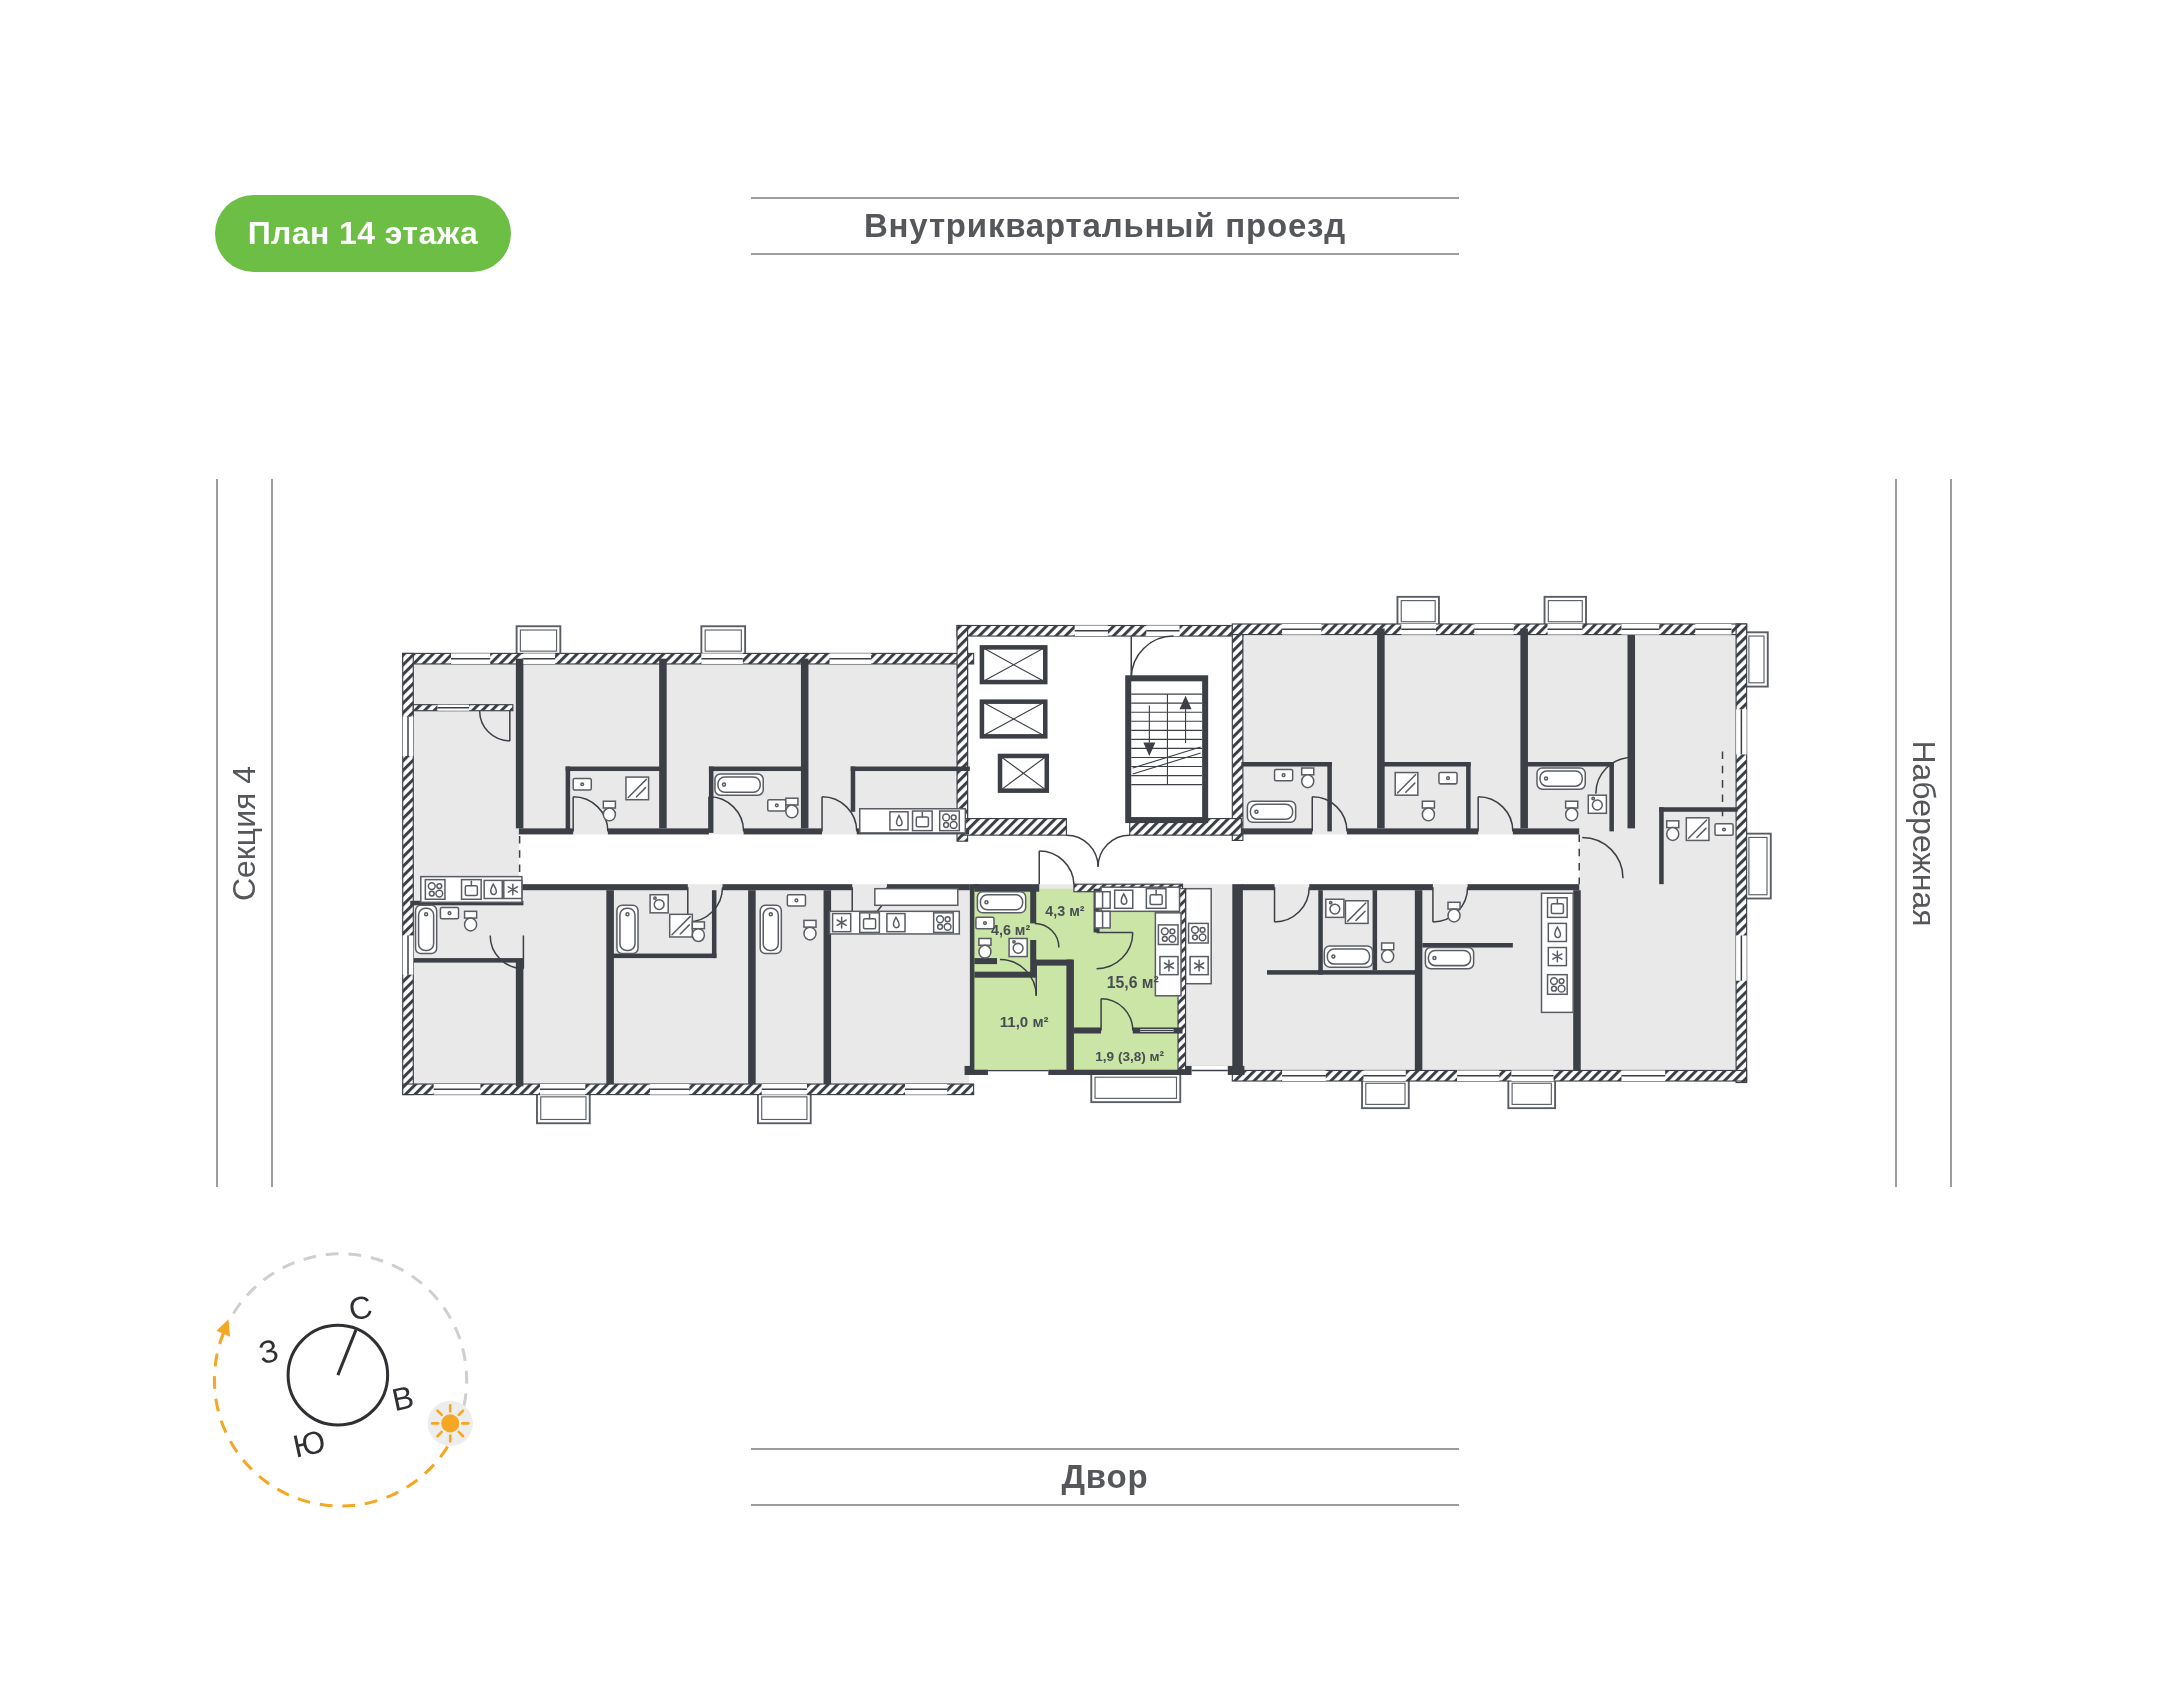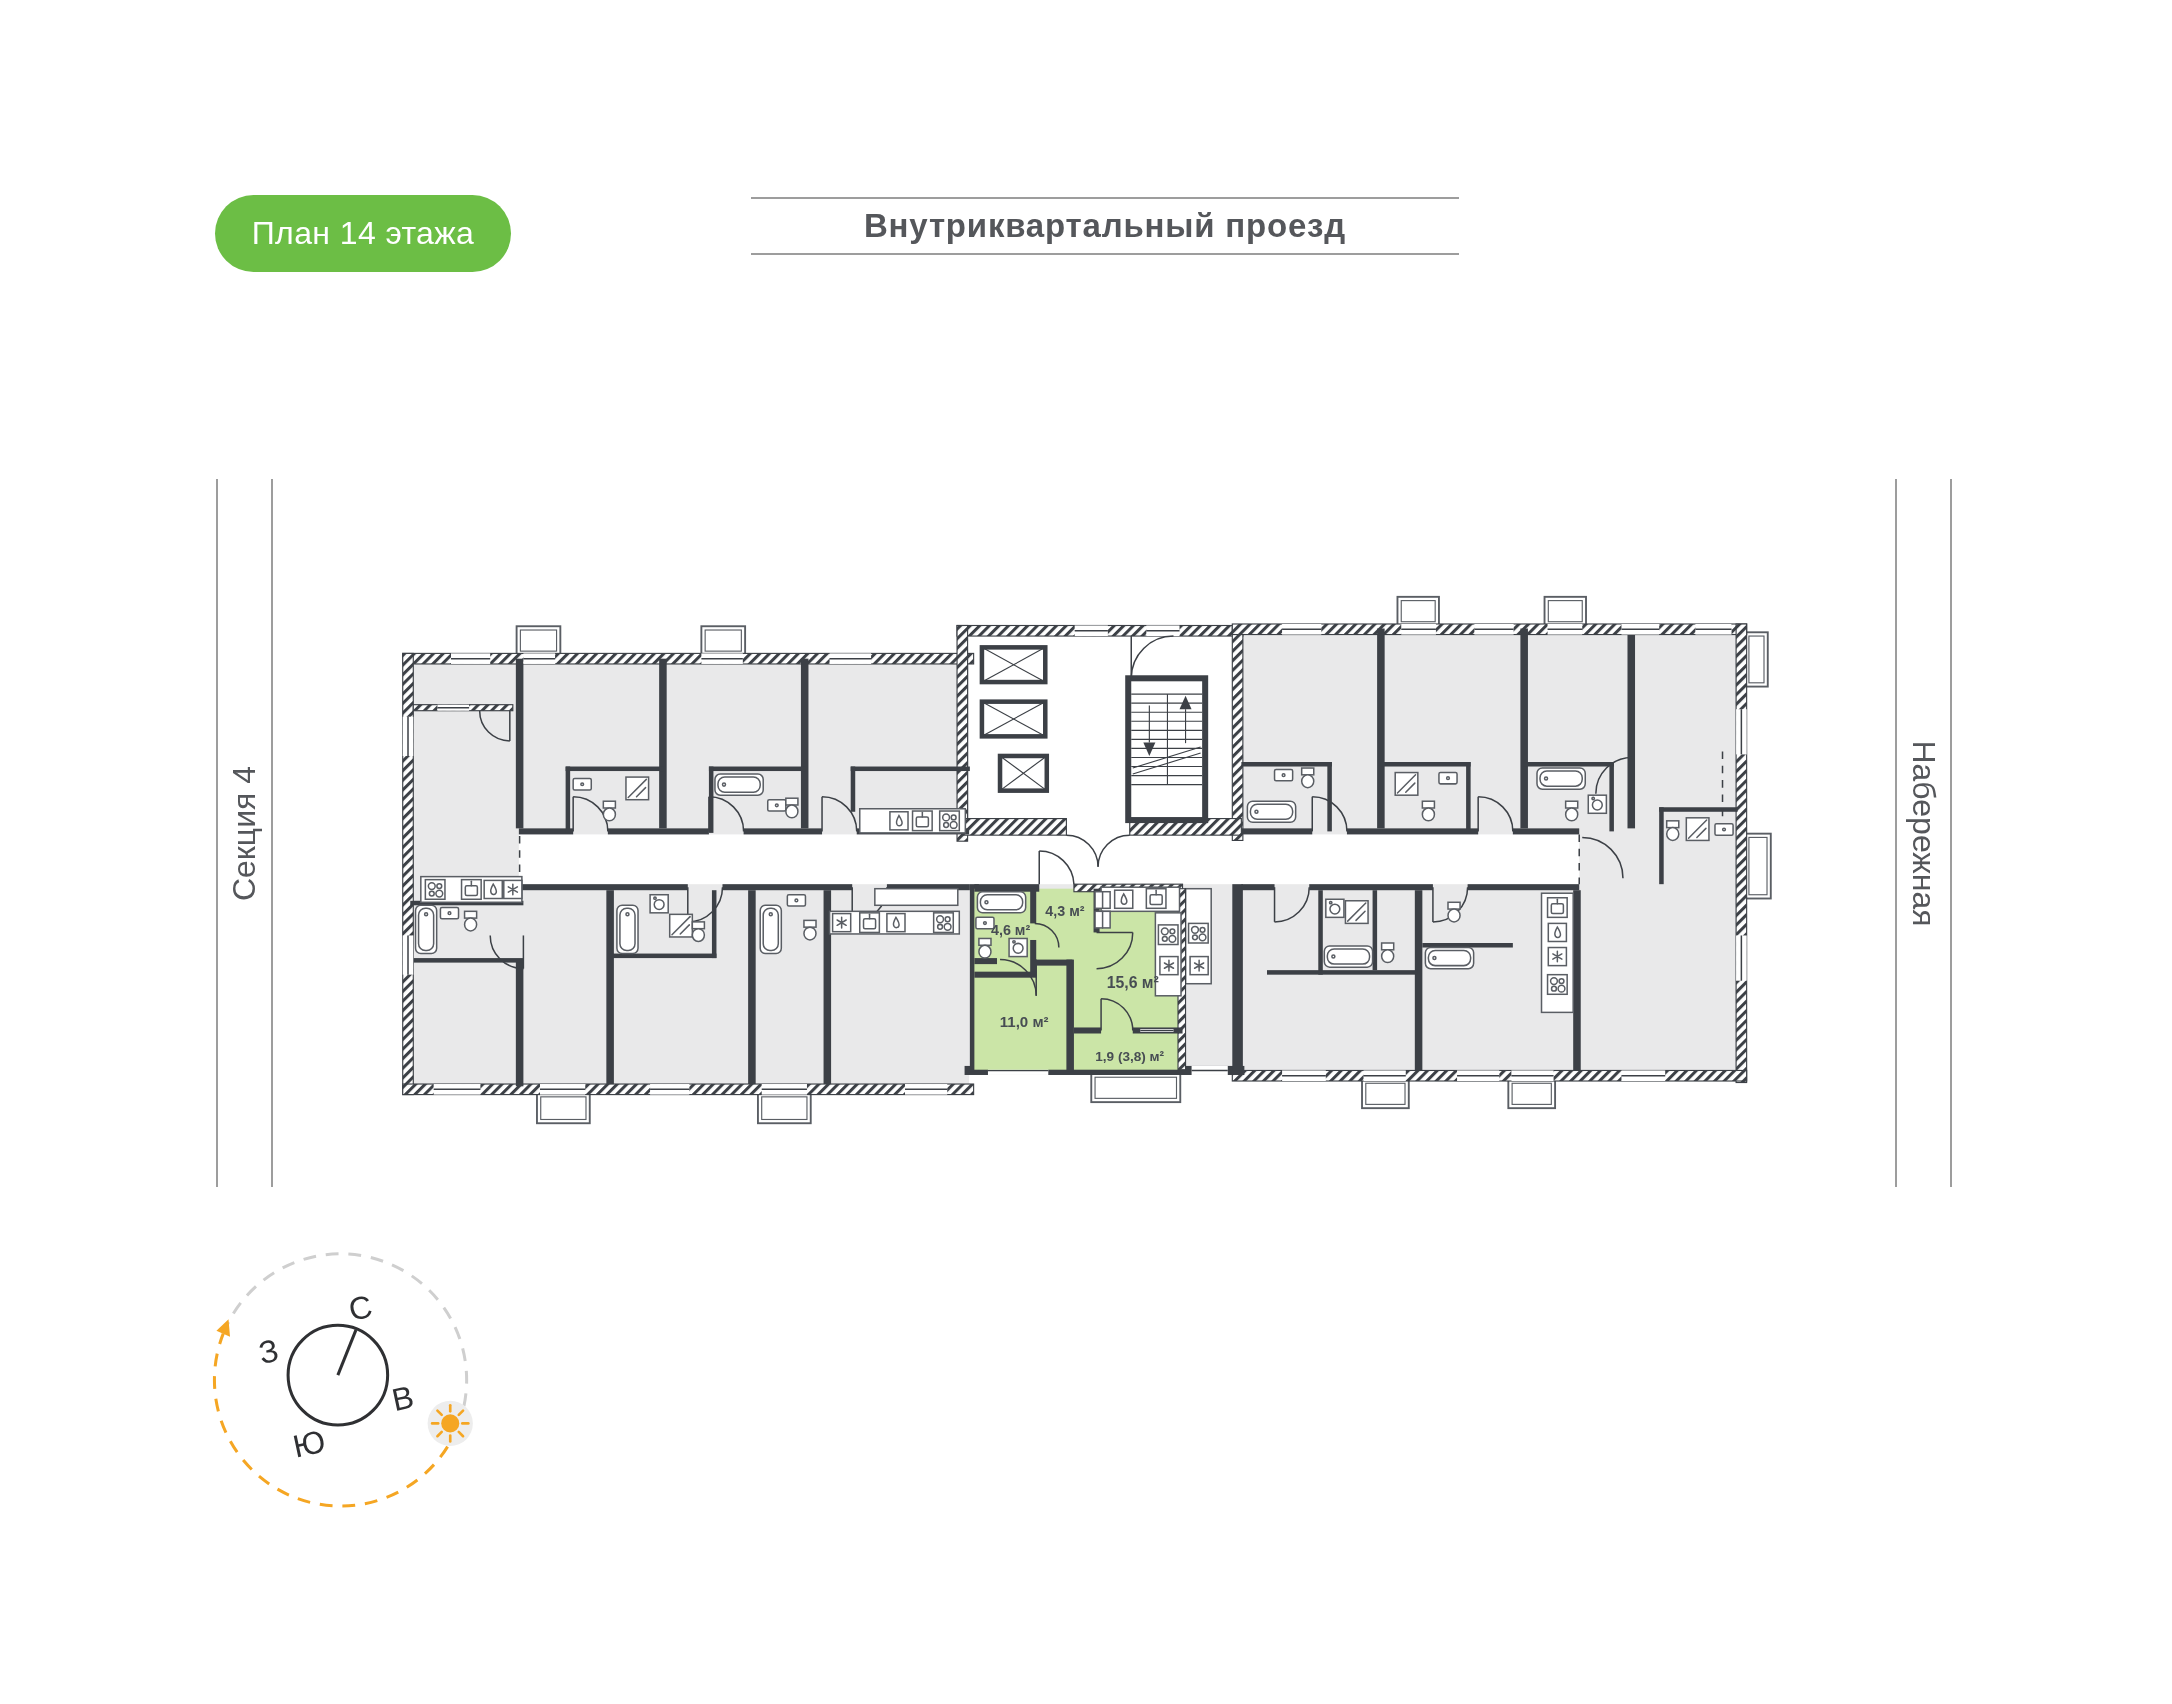--- a/index.html
+++ b/index.html
@@ -21,21 +21,21 @@
   .winr{fill:#ffffff;}
   .winl{stroke:#3C4046;stroke-width:2;}
   .bal {fill:#ffffff;stroke:#5A5E64;stroke-width:2.5;}
   .bali{fill:none;stroke:#5A5E64;stroke-width:1.5;}
   .area-label{font-family:"Liberation Sans",sans-serif;font-weight:bold;fill:#474D53;}
   .compass-letter{font-family:"Liberation Sans",sans-serif;font-size:42px;fill:#2F3033;}
 
   
   .badge{position:absolute;left:215px;top:195px;width:296px;height:77px;border-radius:39px;
          background:#6CBE45;color:#fff;display:flex;align-items:center;justify-content:center;
-         font-size:32px;letter-spacing:0.4px;}
+         font-size:32px;letter-spacing:0.4px;font-weight:bold;}
   .street-h{position:absolute;left:751px;width:708px;height:54px;
          border-top:2.3px solid #9D9D9D;border-bottom:2.3px solid #9D9D9D;
          display:flex;align-items:center;justify-content:center;
          color:#55575B;font-size:33px;font-weight:bold;letter-spacing:0.8px;text-align:center;}
   #street-top{top:197px;}
   #street-bottom{top:1448px;}
   .street-v{position:absolute;top:479px;width:53px;height:708px;
          border-left:2.3px solid #9D9D9D;border-right:2.3px solid #9D9D9D;
          display:flex;align-items:center;justify-content:center;color:#55575B;font-size:32px;}
   #street-left{left:216px;}
@@ -44,20 +44,21 @@
   .rot-r{transform:rotate(90deg);white-space:nowrap;}
 </style>
 </head>
 <body>
 
 <div id="canvas">
 
   <div class="badge">План 14 этажа</div>
 
   <div class="street-h" id="street-top">Внутриквартальный проезд</div>
+  <div class="street-h" id="street-bottom">Двор</div>
   <div class="street-v" id="street-left">
     <span class="rot-l">Секция 4</span>
   </div>
   <div class="street-v" id="street-right">
     <span class="rot-r">Набережная</span>
   </div>
 
   <svg width="2172" height="1705" viewBox="0 0 2880 2260">
     <defs>
       <pattern id="hatch" width="9" height="9" patternUnits="userSpaceOnUse" patternTransform="rotate(45)">

